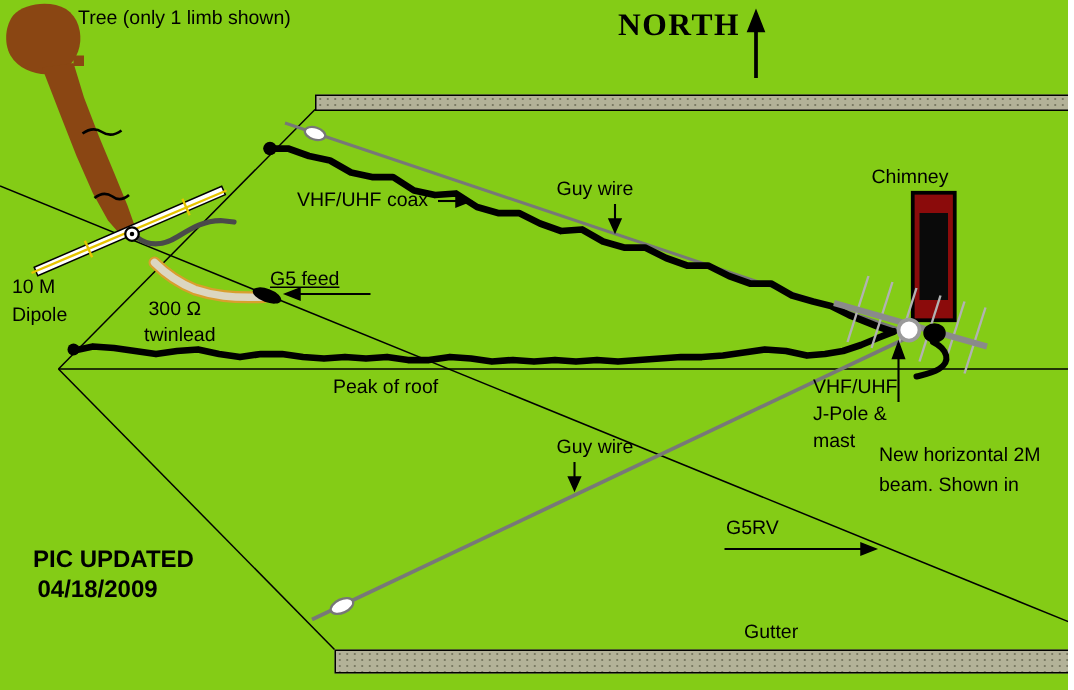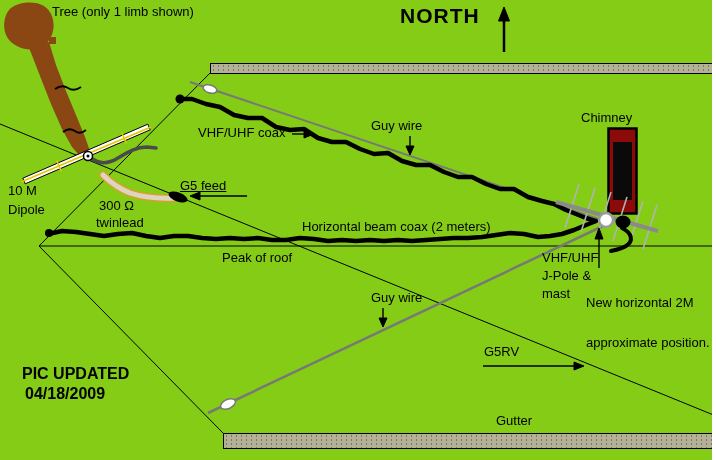--- a/index.html
+++ b/index.html
@@ -91,35 +91,34 @@
       <line x1="247" y1="196" x2="197" y2="196" stroke-width="1.4"></line>
       <polygon points="190,196 200,192 200,200"></polygon>
       <line x1="483" y1="366" x2="576" y2="366" stroke-width="1.4"></line>
       <polygon points="584,366 574,362 574,370"></polygon>
       <line x1="599" y1="268" x2="599" y2="235" stroke-width="1.4"></line>
       <polygon points="599,228 595,239 603,239"></polygon>
     </g>
   </svg>
 
   <div class="lbl" style="left:52px;top:4px;">Tree (only 1 limb shown)</div>
-  <div class="lbl" id="lbl-north" style="left:400px;top:8px;">NORTH</div>
+  <div class="lbl" id="lbl-north" style="left:412px;top:8px;font-family:Liberation Serif, serif;">NORTH</div>
   <div class="lbl" style="left:198px;top:125px;">VHF/UHF coax</div>
   <div class="lbl" style="left:371px;top:118px;">Guy wire</div>
   <div class="lbl" style="left:581px;top:110px;">Chimney</div>
   <div class="lbl" style="left:8px;top:183px;">10 M</div>
   <div class="lbl" style="left:8px;top:202px;">Dipole</div>
   <div class="lbl" style="left:99px;top:198px;">300 Ω</div>
   <div class="lbl" style="left:96px;top:215px;">twinlead</div>
   <div class="lbl" id="lbl-g5feed" style="left:180px;top:178px;">G5 feed</div>
-  <div class="lbl" style="left:302px;top:219px;">Horizontal beam coax (2 meters)</div>
   <div class="lbl" style="left:222px;top:250px;">Peak of roof</div>
   <div class="lbl multi" style="left:542px;top:249px;">VHF/UHF</div>
   <div class="lbl multi" style="left:542px;top:267px;">J-Pole &amp;</div>
   <div class="lbl multi" style="left:542px;top:285px;text-align:right;">mast</div>
   <div class="lbl" style="left:586px;top:295px;">New horizontal 2M</div>
-  <div class="lbl" style="left:586px;top:335px;">approximate position.</div>
+  <div class="lbl" style="left:586px;top:315px;">beam. Shown in</div>
   <div class="lbl" style="left:371px;top:290px;">Guy wire</div>
   <div class="lbl" style="left:484px;top:344px;">G5RV</div>
   <div class="lbl pic" style="left:22px;top:366px;">PIC UPDATED</div>
   <div class="lbl pic" style="left:25px;top:386px;">04/18/2009</div>
   <div class="lbl" style="left:496px;top:413px;">Gutter</div>
 
 </div>
 
 </body></html>

